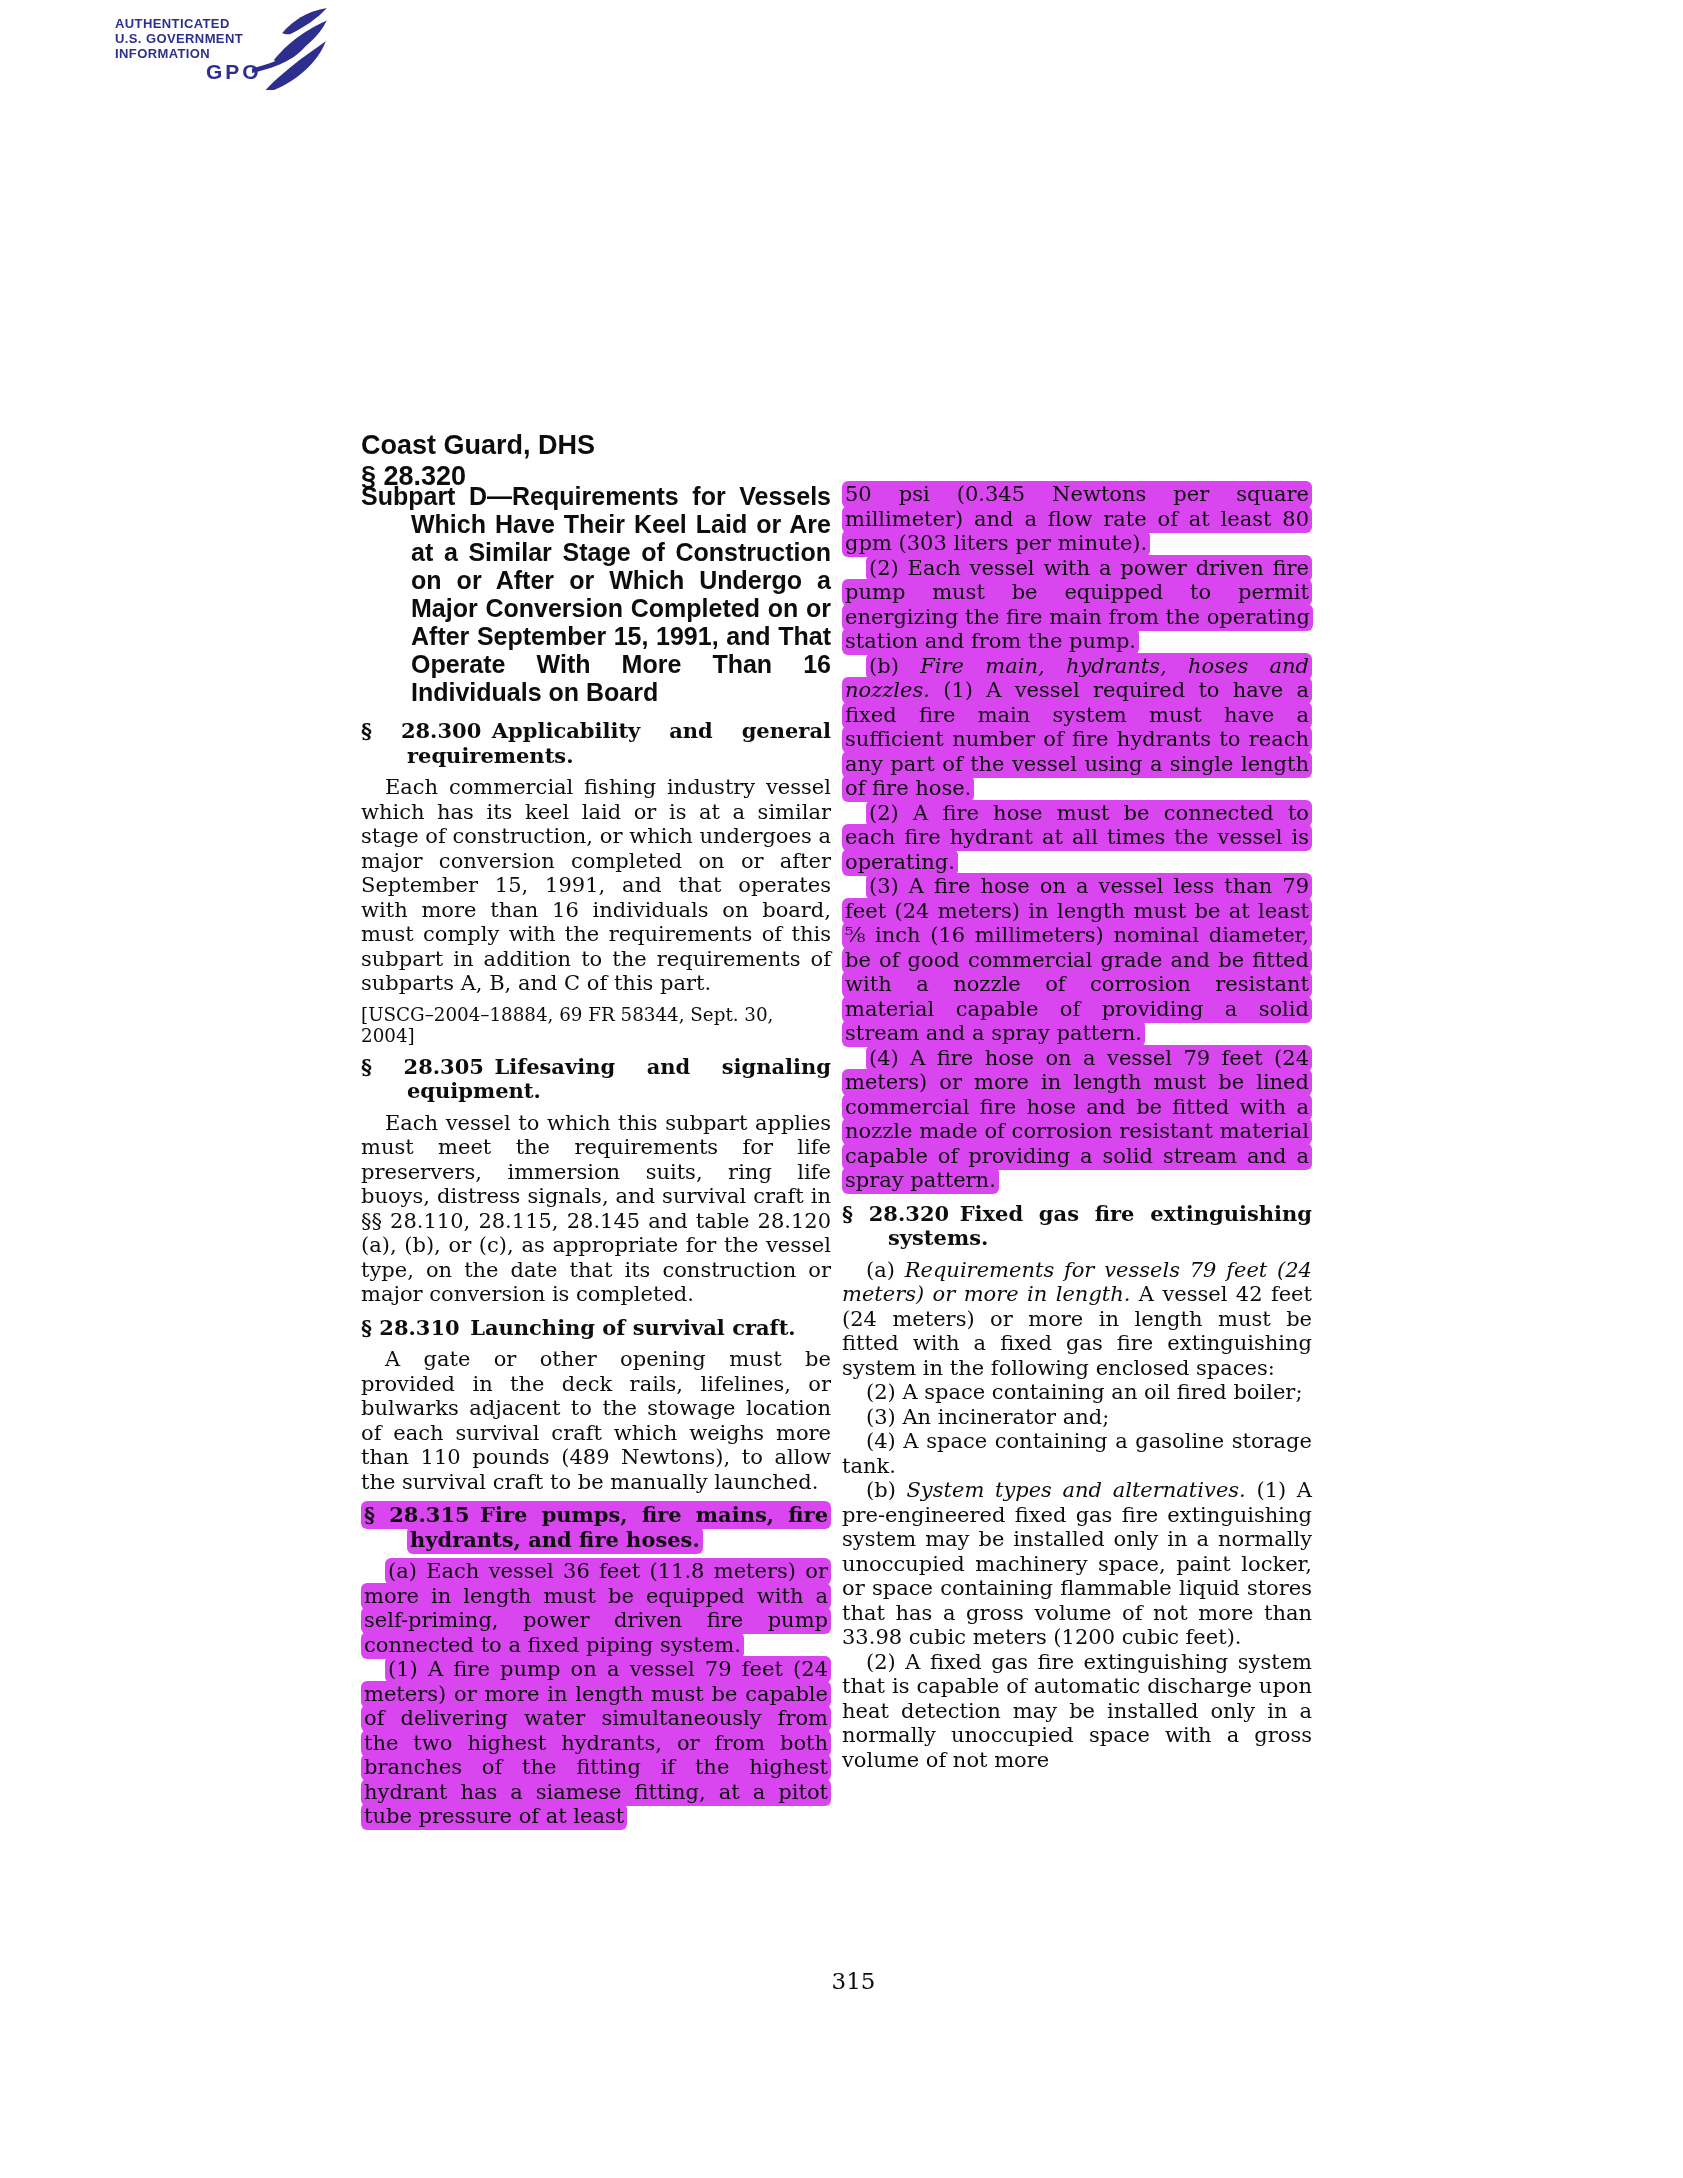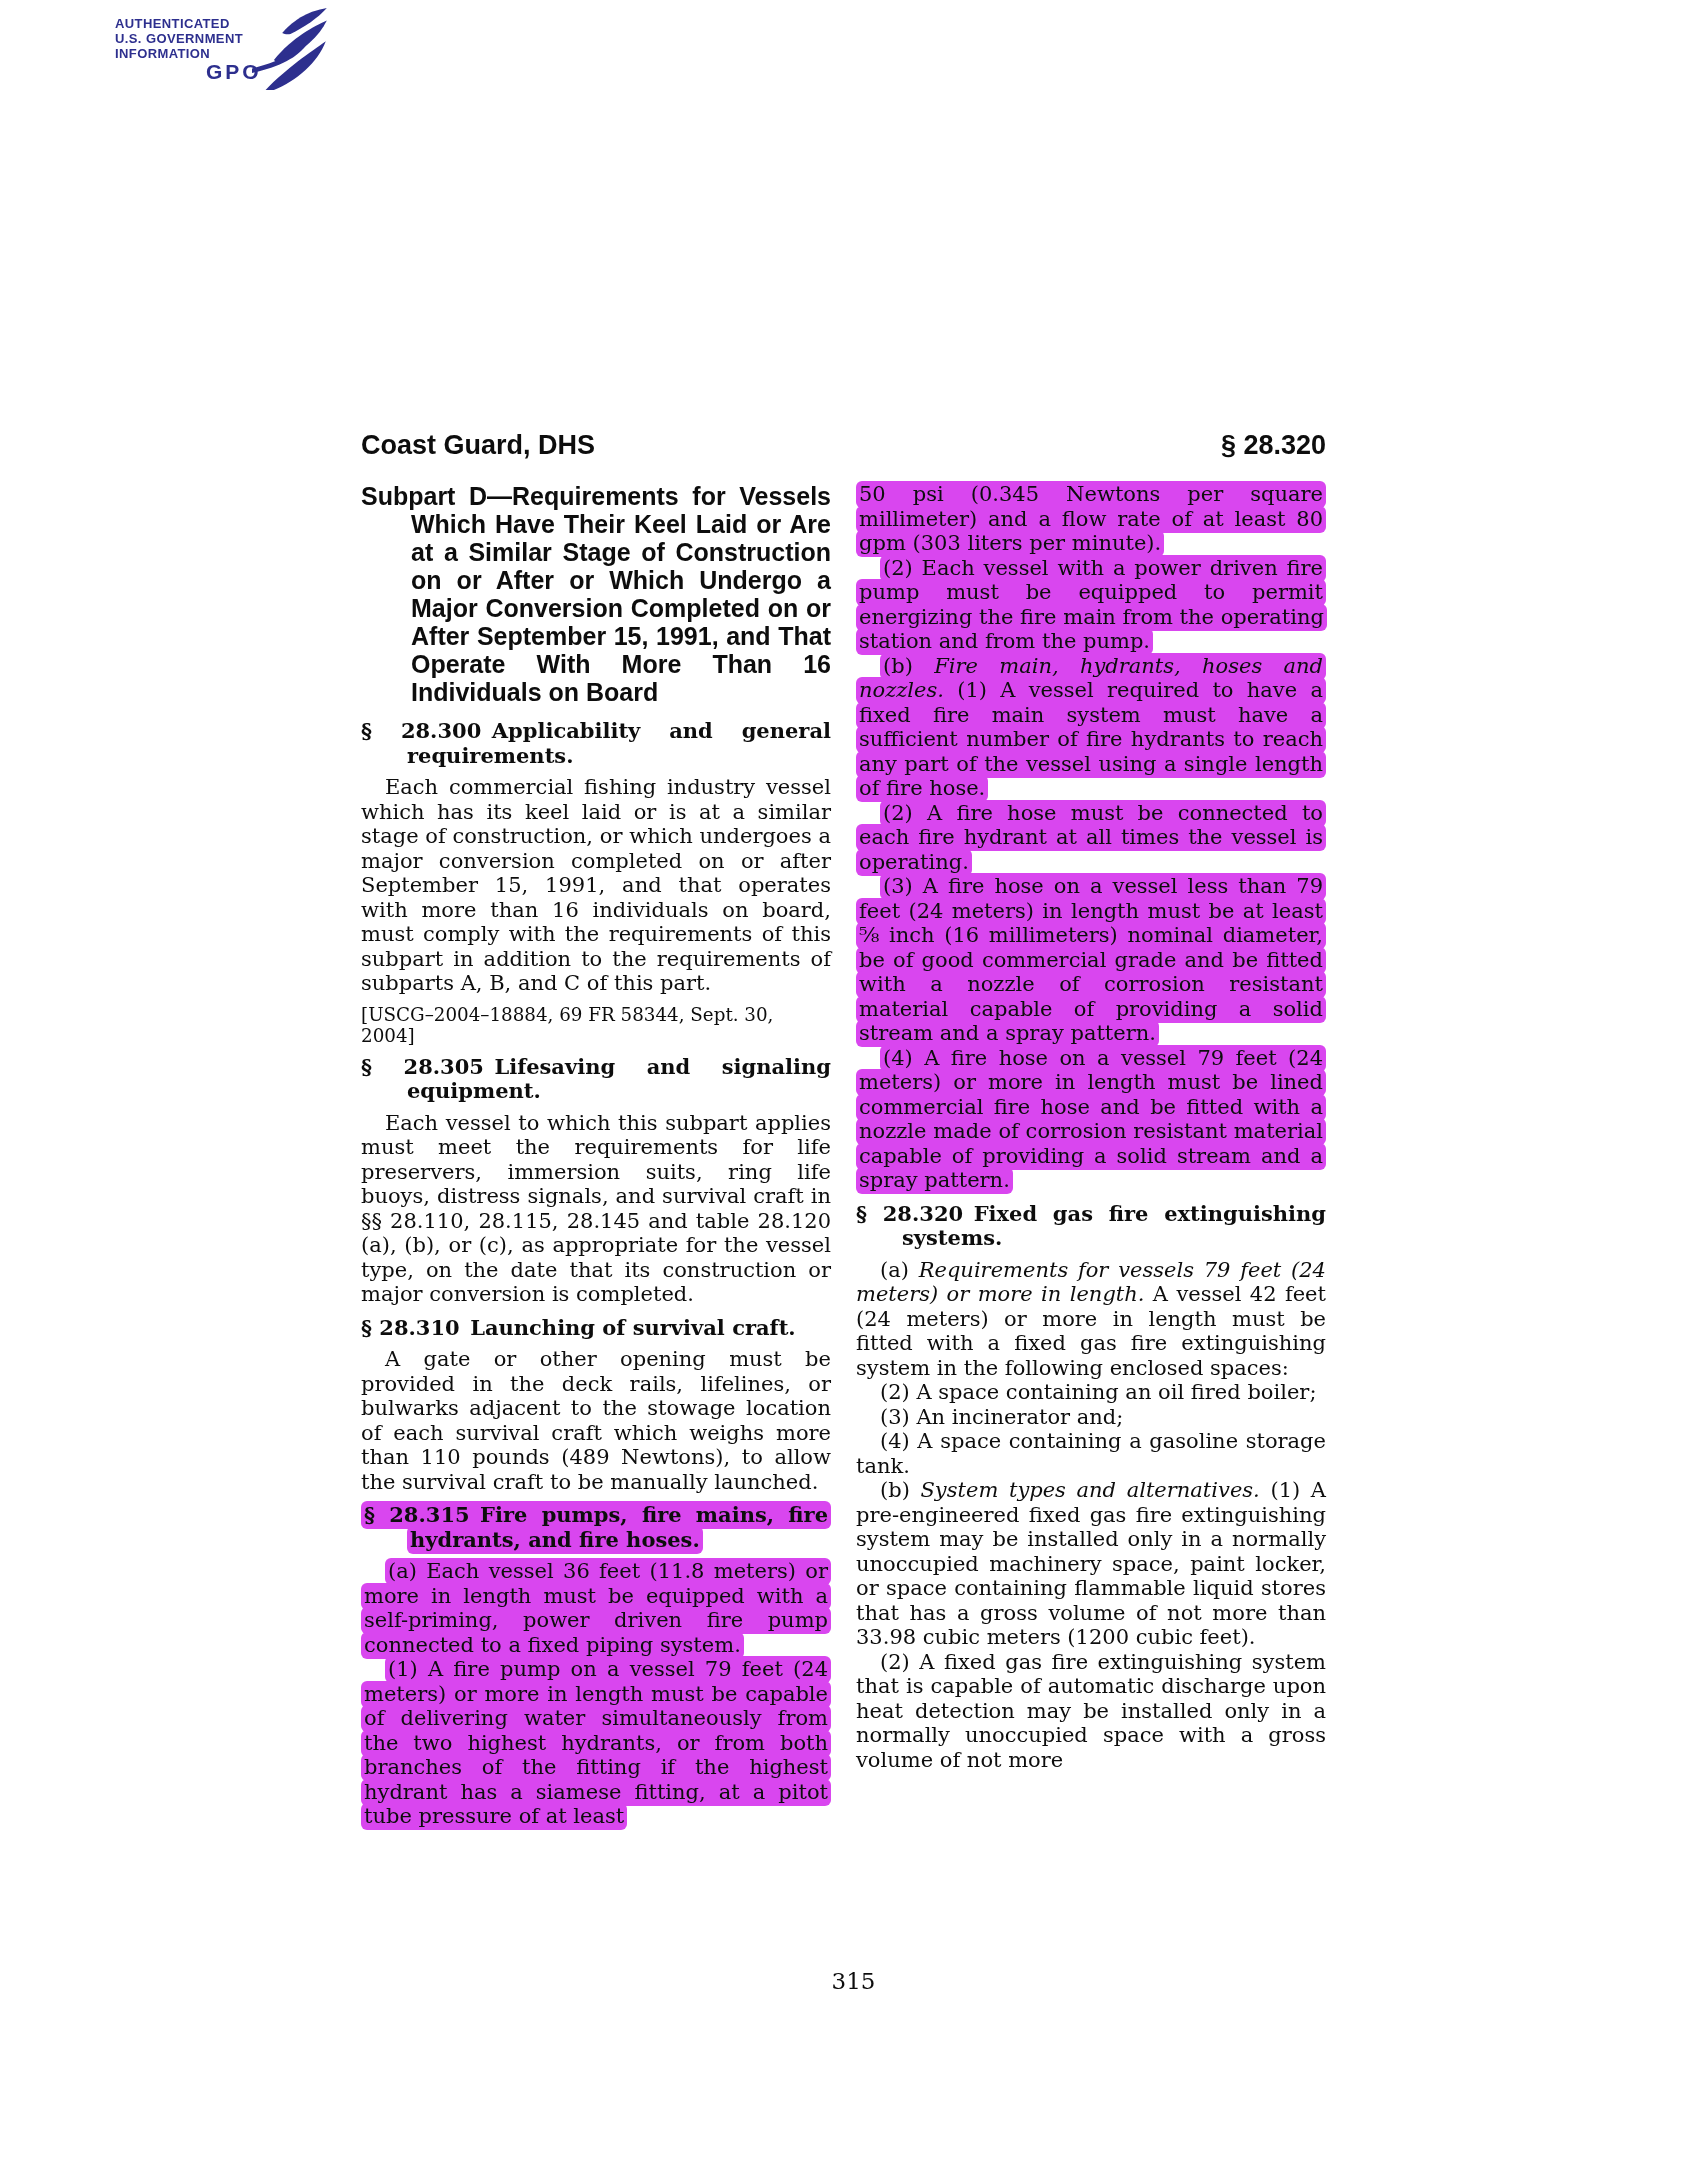--- a/index.html
+++ b/index.html
@@ -21,25 +21,25 @@
     position:absolute;left:91px;top:52px;
     font-family:"Liberation Sans", sans-serif;font-weight:bold;
     font-size:21px;letter-spacing:3px;
   }
   .logo-eagle{position:absolute;left:137px;top:0;}
 
   
   .running-head{
     position:absolute;left:361px;top:430px;width:965px;
     display:flex;justify-content:space-between;align-items:baseline;
-    font-family:"Liberation Sans", sans-serif;font-weight:bold;font-size:27px;
+    font-family:"Liberation Sans", sans-serif;font-weight:bold;font-size:27px;flex-direction:column;
   }
 
   
-  .columns{position:absolute;left:361px;top:482px;width:965px;display:flex;gap:25px;}
+  .columns{position:absolute;left:361px;top:482px;width:965px;display:flex;gap:11px;}
   .col{width:470px;text-align:justify;font-size:21px;line-height:24.5px;}
 
   .block{margin:0;}
   .block.body{text-indent:24px;}
   .block.body.noindent{text-indent:0;}
   .block.subpart{
     font-family:"Liberation Sans", sans-serif;font-weight:bold;
     font-size:25px;line-height:28px;
     padding-left:50px;text-indent:-50px;margin:0 0 13px 0;
   }

